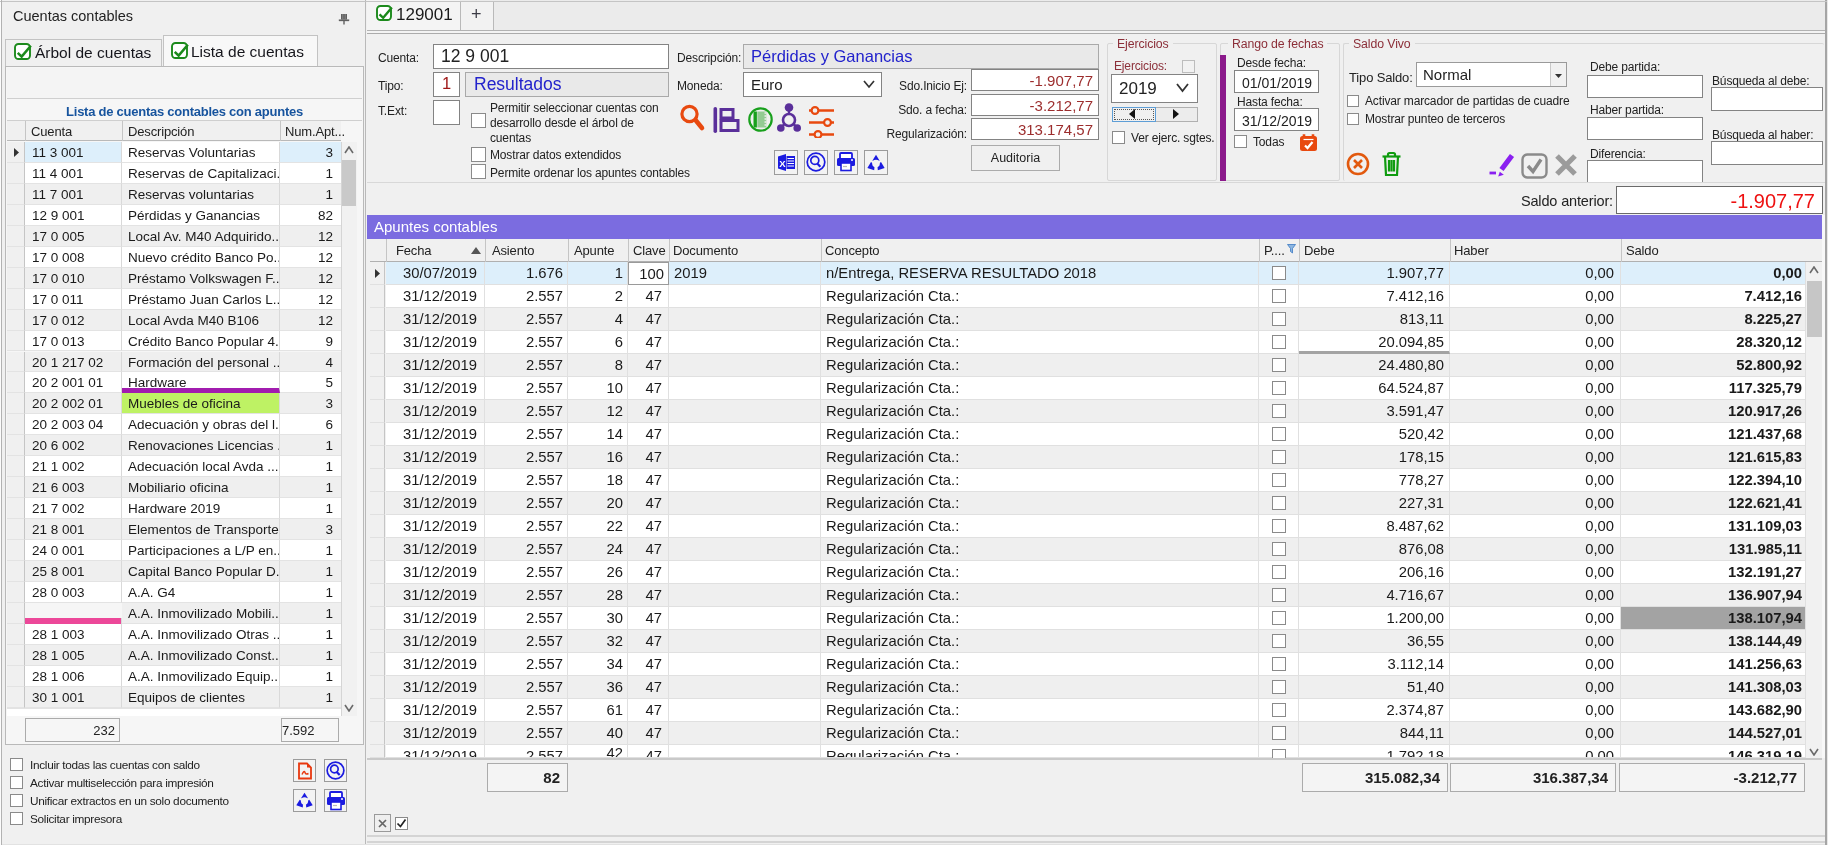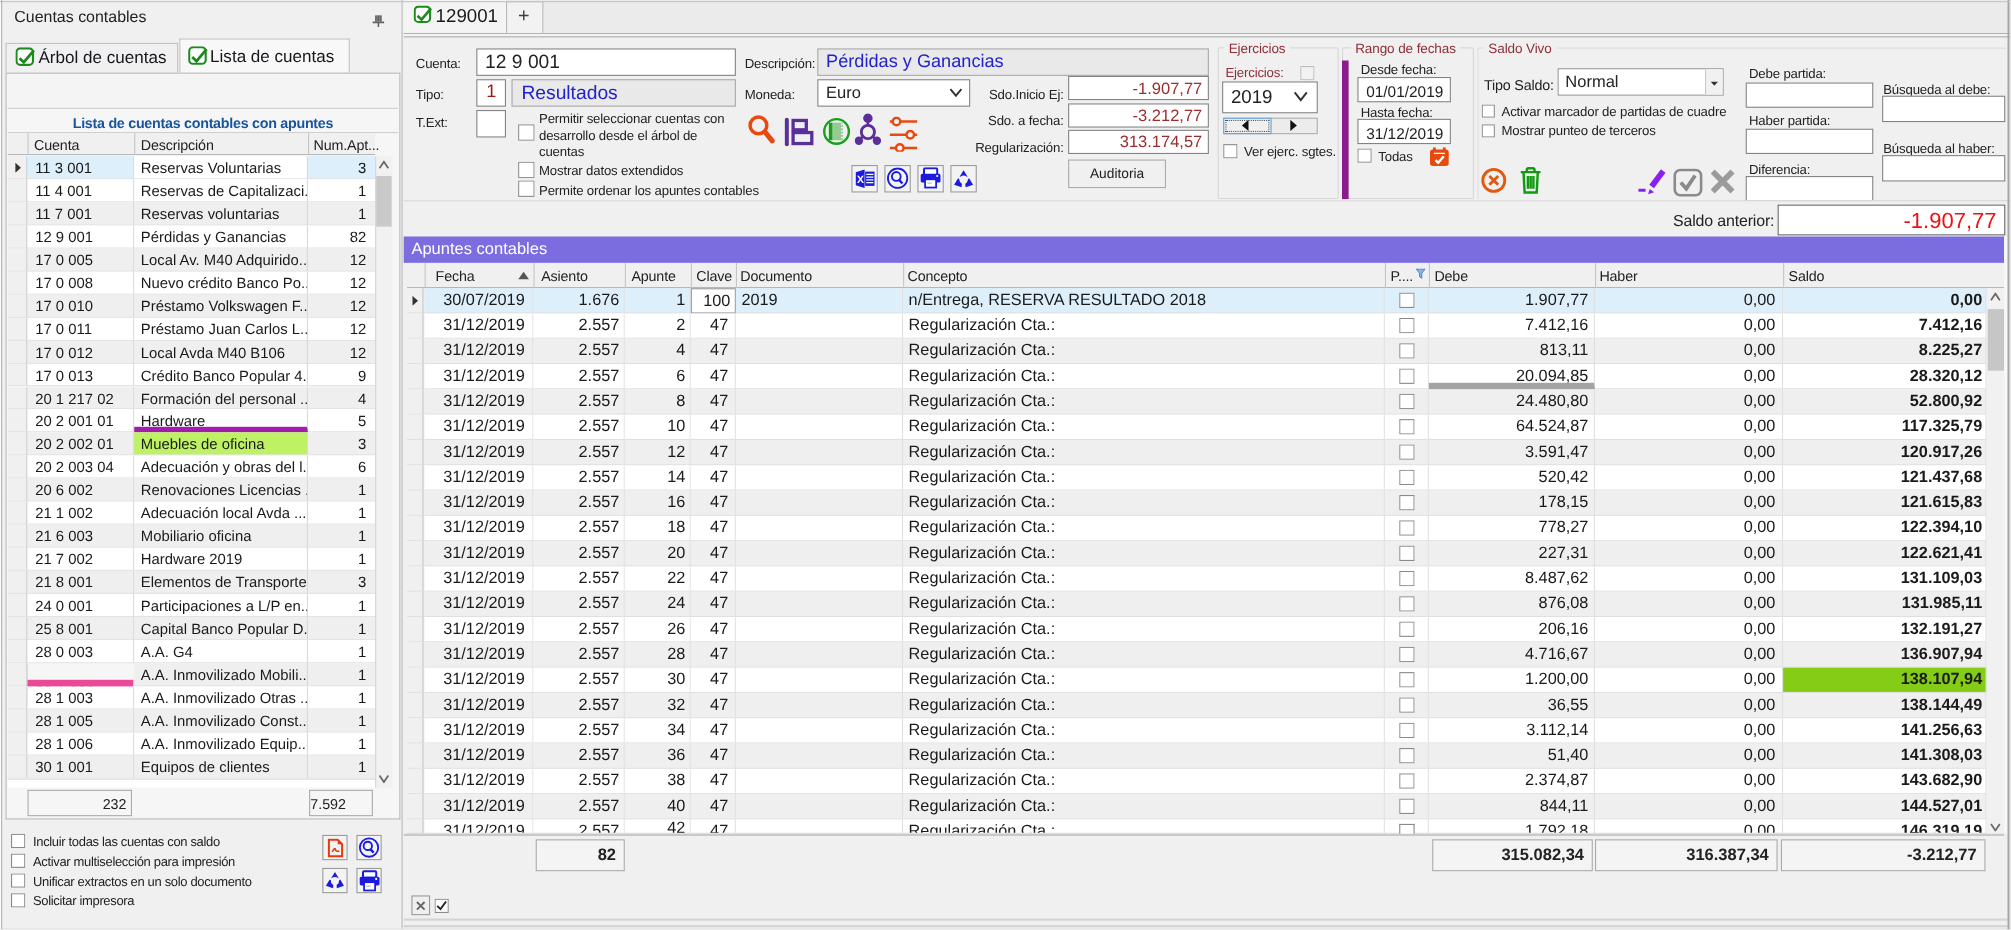--- a/index.html
+++ b/index.html
@@ -488,21 +488,21 @@
 <div class="cell" style="left:386px;top:331.0px;width:99px;height:23.0px;background:#fff;border-bottom:1px solid #e0e0e0;border-right:1px solid #e0e0e0;padding:3px 7px 0 8px;text-align:right;">31/12/2019</div>
 <div class="cell" style="left:485px;top:331.0px;width:83px;height:23.0px;background:#fff;border-bottom:1px solid #e0e0e0;border-right:1px solid #e0e0e0;padding:3px 4px 0 8px;text-align:right;">2.557</div>
 <div class="cell" style="left:568px;top:331.0px;width:60px;height:23.0px;background:#fff;border-bottom:1px solid #e0e0e0;border-right:1px solid #e0e0e0;padding:3px 4px 0 8px;text-align:right;">6</div>
 <div class="cell" style="left:628px;top:331.0px;width:41px;height:23.0px;background:#fff;border-bottom:1px solid #e0e0e0;border-right:1px solid #e0e0e0;padding:3px 6px 0 8px;text-align:right;">47</div>
 <div class="cell" style="left:669px;top:331.0px;width:152px;height:23.0px;background:#fff;border-bottom:1px solid #e0e0e0;border-right:1px solid #e0e0e0;padding:3px 6px 0 5px;text-align:left;"></div>
 <div class="cell" style="left:821px;top:331.0px;width:438px;height:23.0px;background:#fff;border-bottom:1px solid #e0e0e0;border-right:1px solid #e0e0e0;padding:3px 6px 0 5px;text-align:left;">Regularización Cta.:</div>
 <div class="cell" style="left:1259px;top:331.0px;width:40px;height:23.0px;background:#fff;border-bottom:1px solid #e0e0e0;border-right:1px solid #e0e0e0"></div>
 <svg class="ab" style="left:1272px;top:335.0px" width="14" height="14" viewBox="0 0 14 14">
     <rect x="0.5" y="0.5" width="13" height="13" fill="#fff" stroke="#8a8a8a"></rect>
   </svg>
-<div class="cell" style="left:1299px;top:331.0px;width:151px;height:23.0px;background:#fff;border-bottom:6px solid #a3a3a3;border-right:1px solid #e0e0e0;padding:3px 5px 0 8px;text-align:right;">20.094,85</div>
+<div class="cell" style="left:1299px;top:331.0px;width:151px;height:23.0px;background:#fff;border-bottom:3px solid #a3a3a3;border-right:1px solid #e0e0e0;padding:3px 5px 0 8px;text-align:right;">20.094,85</div>
 <div class="cell" style="left:1450px;top:331.0px;width:171px;height:23.0px;background:#fff;border-bottom:1px solid #e0e0e0;border-right:1px solid #e0e0e0;padding:3px 6px 0 8px;text-align:right;">0,00</div>
 <div class="cell" style="left:1621px;top:331.0px;width:185px;height:23.0px;background:#fff;border-bottom:1px solid #e0e0e0;border-right:1px solid #e0e0e0;padding:3px 3px 0 8px;text-align:right;font-weight:bold;">28.320,12</div>
 <div class="ab" style="left:370px;top:354.0px;width:15px;height:23.0px;background:#f0f0f0;border-bottom:1px solid #e0e0e0;border-right:1px solid #c5c5c5"></div>
 <div class="cell" style="left:386px;top:354.0px;width:99px;height:23.0px;background:#efefef;border-bottom:1px solid #e0e0e0;border-right:1px solid #e0e0e0;padding:3px 7px 0 8px;text-align:right;">31/12/2019</div>
 <div class="cell" style="left:485px;top:354.0px;width:83px;height:23.0px;background:#efefef;border-bottom:1px solid #e0e0e0;border-right:1px solid #e0e0e0;padding:3px 4px 0 8px;text-align:right;">2.557</div>
 <div class="cell" style="left:568px;top:354.0px;width:60px;height:23.0px;background:#efefef;border-bottom:1px solid #e0e0e0;border-right:1px solid #e0e0e0;padding:3px 4px 0 8px;text-align:right;">8</div>
 <div class="cell" style="left:628px;top:354.0px;width:41px;height:23.0px;background:#efefef;border-bottom:1px solid #e0e0e0;border-right:1px solid #e0e0e0;padding:3px 6px 0 8px;text-align:right;">47</div>
 <div class="cell" style="left:669px;top:354.0px;width:152px;height:23.0px;background:#efefef;border-bottom:1px solid #e0e0e0;border-right:1px solid #e0e0e0;padding:3px 6px 0 5px;text-align:left;"></div>
 <div class="cell" style="left:821px;top:354.0px;width:438px;height:23.0px;background:#efefef;border-bottom:1px solid #e0e0e0;border-right:1px solid #e0e0e0;padding:3px 6px 0 5px;text-align:left;">Regularización Cta.:</div>
 <div class="cell" style="left:1259px;top:354.0px;width:40px;height:23.0px;background:#efefef;border-bottom:1px solid #e0e0e0;border-right:1px solid #e0e0e0"></div>
@@ -658,21 +658,21 @@
 <div class="cell" style="left:568px;top:607.0px;width:60px;height:23.0px;background:#fff;border-bottom:1px solid #e0e0e0;border-right:1px solid #e0e0e0;padding:3px 4px 0 8px;text-align:right;">30</div>
 <div class="cell" style="left:628px;top:607.0px;width:41px;height:23.0px;background:#fff;border-bottom:1px solid #e0e0e0;border-right:1px solid #e0e0e0;padding:3px 6px 0 8px;text-align:right;">47</div>
 <div class="cell" style="left:669px;top:607.0px;width:152px;height:23.0px;background:#fff;border-bottom:1px solid #e0e0e0;border-right:1px solid #e0e0e0;padding:3px 6px 0 5px;text-align:left;"></div>
 <div class="cell" style="left:821px;top:607.0px;width:438px;height:23.0px;background:#fff;border-bottom:1px solid #e0e0e0;border-right:1px solid #e0e0e0;padding:3px 6px 0 5px;text-align:left;">Regularización Cta.:</div>
 <div class="cell" style="left:1259px;top:607.0px;width:40px;height:23.0px;background:#fff;border-bottom:1px solid #e0e0e0;border-right:1px solid #e0e0e0"></div>
 <svg class="ab" style="left:1272px;top:611.0px" width="14" height="14" viewBox="0 0 14 14">
     <rect x="0.5" y="0.5" width="13" height="13" fill="#fff" stroke="#8a8a8a"></rect>
   </svg>
 <div class="cell" style="left:1299px;top:607.0px;width:151px;height:23.0px;background:#fff;border-bottom:1px solid #e0e0e0;border-right:1px solid #e0e0e0;padding:3px 5px 0 8px;text-align:right;">1.200,00</div>
 <div class="cell" style="left:1450px;top:607.0px;width:171px;height:23.0px;background:#fff;border-bottom:1px solid #e0e0e0;border-right:1px solid #e0e0e0;padding:3px 6px 0 8px;text-align:right;">0,00</div>
-<div class="cell" style="left:1621px;top:607.0px;width:185px;height:23.0px;background:#84cc16;border-bottom:1px solid #e0e0e0;border-right:1px solid #e0e0e0;padding:3px 3px 0 8px;text-align:right;font-weight:bold;">138.107,94</div>
+<div class="cell" style="left:1621px;top:607.0px;width:185px;height:23.0px;background:#a3a3a3;border-bottom:1px solid #e0e0e0;border-right:1px solid #e0e0e0;padding:3px 3px 0 8px;text-align:right;font-weight:bold;">138.107,94</div>
 <div class="ab" style="left:370px;top:630.0px;width:15px;height:23.0px;background:#f0f0f0;border-bottom:1px solid #e0e0e0;border-right:1px solid #c5c5c5"></div>
 <div class="cell" style="left:386px;top:630.0px;width:99px;height:23.0px;background:#efefef;border-bottom:1px solid #e0e0e0;border-right:1px solid #e0e0e0;padding:3px 7px 0 8px;text-align:right;">31/12/2019</div>
 <div class="cell" style="left:485px;top:630.0px;width:83px;height:23.0px;background:#efefef;border-bottom:1px solid #e0e0e0;border-right:1px solid #e0e0e0;padding:3px 4px 0 8px;text-align:right;">2.557</div>
 <div class="cell" style="left:568px;top:630.0px;width:60px;height:23.0px;background:#efefef;border-bottom:1px solid #e0e0e0;border-right:1px solid #e0e0e0;padding:3px 4px 0 8px;text-align:right;">32</div>
 <div class="cell" style="left:628px;top:630.0px;width:41px;height:23.0px;background:#efefef;border-bottom:1px solid #e0e0e0;border-right:1px solid #e0e0e0;padding:3px 6px 0 8px;text-align:right;">47</div>
 <div class="cell" style="left:669px;top:630.0px;width:152px;height:23.0px;background:#efefef;border-bottom:1px solid #e0e0e0;border-right:1px solid #e0e0e0;padding:3px 6px 0 5px;text-align:left;"></div>
 <div class="cell" style="left:821px;top:630.0px;width:438px;height:23.0px;background:#efefef;border-bottom:1px solid #e0e0e0;border-right:1px solid #e0e0e0;padding:3px 6px 0 5px;text-align:left;">Regularización Cta.:</div>
 <div class="cell" style="left:1259px;top:630.0px;width:40px;height:23.0px;background:#efefef;border-bottom:1px solid #e0e0e0;border-right:1px solid #e0e0e0"></div>
 <svg class="ab" style="left:1272px;top:634.0px" width="14" height="14" viewBox="0 0 14 14">
     <rect x="0.5" y="0.5" width="13" height="13" fill="#fff" stroke="#8a8a8a"></rect>
@@ -704,21 +704,21 @@
 <div class="cell" style="left:1259px;top:676.0px;width:40px;height:23.0px;background:#efefef;border-bottom:1px solid #e0e0e0;border-right:1px solid #e0e0e0"></div>
 <svg class="ab" style="left:1272px;top:680.0px" width="14" height="14" viewBox="0 0 14 14">
     <rect x="0.5" y="0.5" width="13" height="13" fill="#fff" stroke="#8a8a8a"></rect>
   </svg>
 <div class="cell" style="left:1299px;top:676.0px;width:151px;height:23.0px;background:#efefef;border-bottom:1px solid #e0e0e0;border-right:1px solid #e0e0e0;padding:3px 5px 0 8px;text-align:right;">51,40</div>
 <div class="cell" style="left:1450px;top:676.0px;width:171px;height:23.0px;background:#efefef;border-bottom:1px solid #e0e0e0;border-right:1px solid #e0e0e0;padding:3px 6px 0 8px;text-align:right;">0,00</div>
 <div class="cell" style="left:1621px;top:676.0px;width:185px;height:23.0px;background:#efefef;border-bottom:1px solid #e0e0e0;border-right:1px solid #e0e0e0;padding:3px 3px 0 8px;text-align:right;font-weight:bold;">141.308,03</div>
 <div class="ab" style="left:370px;top:699.0px;width:15px;height:23.0px;background:#f0f0f0;border-bottom:1px solid #e0e0e0;border-right:1px solid #c5c5c5"></div>
 <div class="cell" style="left:386px;top:699.0px;width:99px;height:23.0px;background:#fff;border-bottom:1px solid #e0e0e0;border-right:1px solid #e0e0e0;padding:3px 7px 0 8px;text-align:right;">31/12/2019</div>
 <div class="cell" style="left:485px;top:699.0px;width:83px;height:23.0px;background:#fff;border-bottom:1px solid #e0e0e0;border-right:1px solid #e0e0e0;padding:3px 4px 0 8px;text-align:right;">2.557</div>
-<div class="cell" style="left:568px;top:699.0px;width:60px;height:23.0px;background:#fff;border-bottom:1px solid #e0e0e0;border-right:1px solid #e0e0e0;padding:3px 4px 0 8px;text-align:right;">38</div>
+<div class="cell" style="left:568px;top:699.0px;width:60px;height:23.0px;background:#fff;border-bottom:1px solid #e0e0e0;border-right:1px solid #e0e0e0;padding:3px 4px 0 8px;text-align:right;">61</div>
 <div class="cell" style="left:628px;top:699.0px;width:41px;height:23.0px;background:#fff;border-bottom:1px solid #e0e0e0;border-right:1px solid #e0e0e0;padding:3px 6px 0 8px;text-align:right;">47</div>
 <div class="cell" style="left:669px;top:699.0px;width:152px;height:23.0px;background:#fff;border-bottom:1px solid #e0e0e0;border-right:1px solid #e0e0e0;padding:3px 6px 0 5px;text-align:left;"></div>
 <div class="cell" style="left:821px;top:699.0px;width:438px;height:23.0px;background:#fff;border-bottom:1px solid #e0e0e0;border-right:1px solid #e0e0e0;padding:3px 6px 0 5px;text-align:left;">Regularización Cta.:</div>
 <div class="cell" style="left:1259px;top:699.0px;width:40px;height:23.0px;background:#fff;border-bottom:1px solid #e0e0e0;border-right:1px solid #e0e0e0"></div>
 <svg class="ab" style="left:1272px;top:703.0px" width="14" height="14" viewBox="0 0 14 14">
     <rect x="0.5" y="0.5" width="13" height="13" fill="#fff" stroke="#8a8a8a"></rect>
   </svg>
 <div class="cell" style="left:1299px;top:699.0px;width:151px;height:23.0px;background:#fff;border-bottom:1px solid #e0e0e0;border-right:1px solid #e0e0e0;padding:3px 5px 0 8px;text-align:right;">2.374,87</div>
 <div class="cell" style="left:1450px;top:699.0px;width:171px;height:23.0px;background:#fff;border-bottom:1px solid #e0e0e0;border-right:1px solid #e0e0e0;padding:3px 6px 0 8px;text-align:right;">0,00</div>
 <div class="cell" style="left:1621px;top:699.0px;width:185px;height:23.0px;background:#fff;border-bottom:1px solid #e0e0e0;border-right:1px solid #e0e0e0;padding:3px 3px 0 8px;text-align:right;font-weight:bold;">143.682,90</div>

